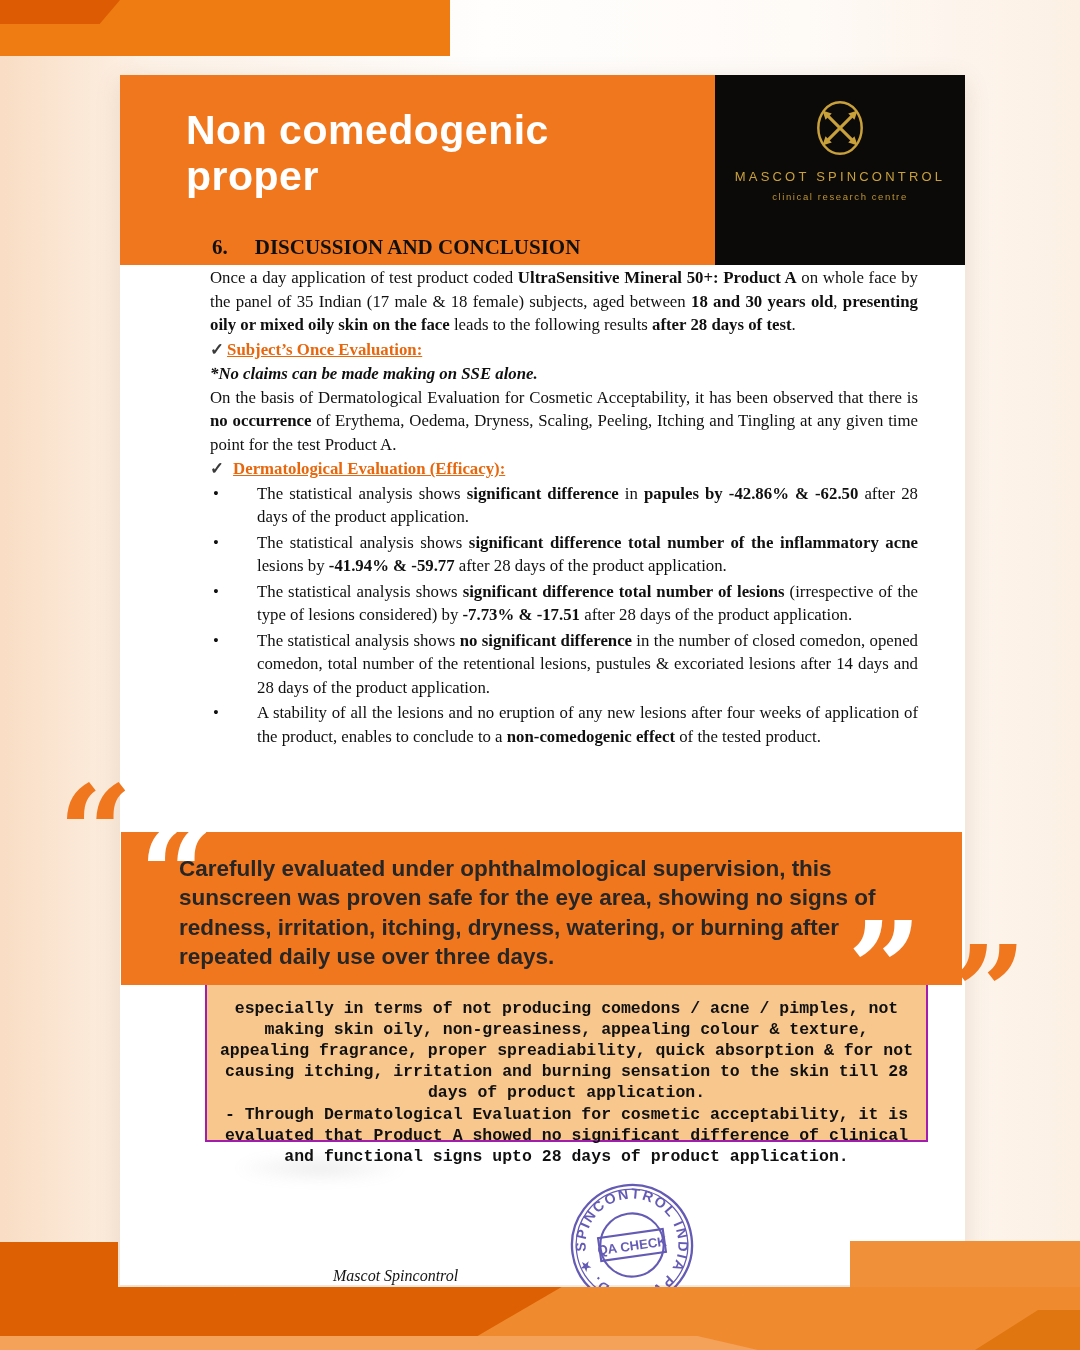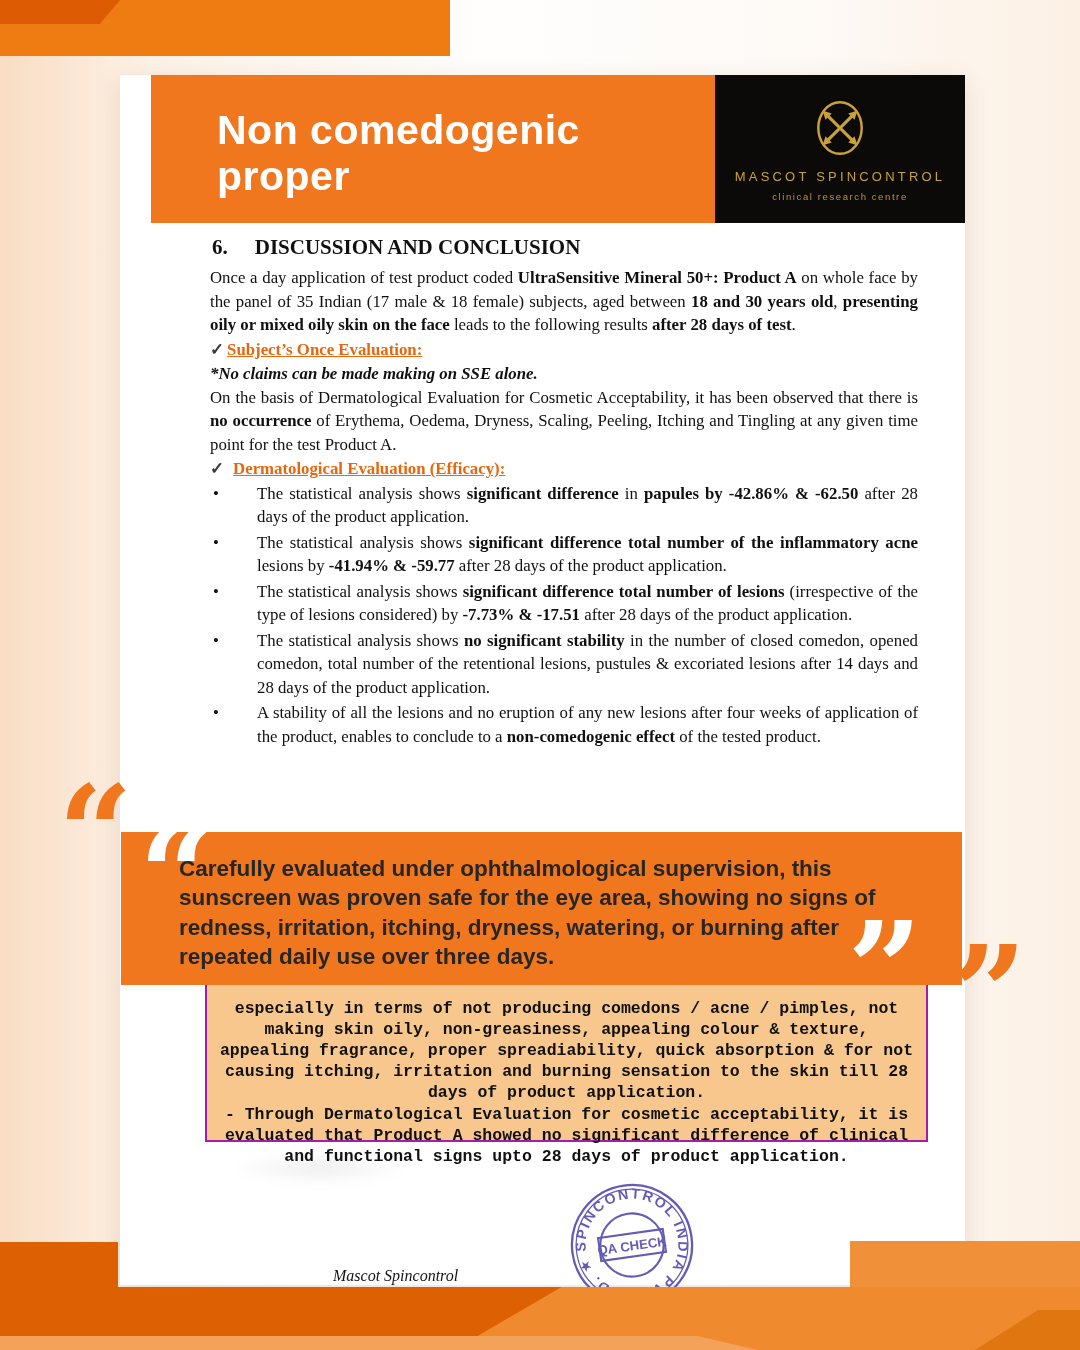--- a/index.html
+++ b/index.html
@@ -14,21 +14,21 @@
   .deco-top-band{position:absolute;left:0;top:0;width:450px;height:56px;background:#ee7c12;
     clip-path:polygon(0 0,450 0,450px 0,100% 0,100% 30%,91% 100%,0 100%);z-index:5;}
   .deco-top-chip{position:absolute;left:0;top:0;width:120px;height:24px;background:#dd5b02;
     clip-path:polygon(0 0,100% 0,83% 100%,0 100%);z-index:6;}
 
   
   .page{position:absolute;left:120px;top:75px;width:845px;height:1210px;background:#ffffff;
     box-shadow:0 6px 24px rgba(120,70,20,.14);z-index:1;}
 
   
-  .doc-header{display:flex;height:148px;padding-left:31px;}
+  .doc-header{display:flex;height:190px;}
   .header-orange{flex:1;background:#f1771e;padding:33px 0 0 66px;box-sizing:border-box;}
   .header-title{color:#ffffff;font-size:41px;font-weight:600;line-height:1.12;letter-spacing:.5px;}
   .header-logo{width:250px;background:#0c0a08;display:flex;flex-direction:column;align-items:center;
     justify-content:flex-start;padding-top:22px;box-sizing:border-box;}
   .brand{color:#c9a13b;font-size:13px;letter-spacing:3.2px;margin-top:10px;white-space:nowrap;}
   .brand-sub{color:#bd9433;font-size:9.5px;letter-spacing:1.6px;margin-top:7px;}
 
   
   .doc-body{position:absolute;left:90px;top:160px;width:708px;color:#101010;
     font-family:"Liberation Serif","DejaVu Serif",serif;font-size:16.8px;line-height:1.4;text-align:justify;}
@@ -150,21 +150,21 @@
       <li class="bullet">
         <span class="bullet-dot">•</span>
         <span class="bullet-text"><span>The statistical analysis shows </span><span class="b">significant difference total number of the inflammatory acne</span><span> lesions by </span><span class="b">-41.94% &amp; -59.77</span><span> after 28 days of the product application.</span></span>
       </li>
       <li class="bullet">
         <span class="bullet-dot">•</span>
         <span class="bullet-text"><span>The statistical analysis shows </span><span class="b">significant difference total number of lesions</span><span> (irrespective of the type of lesions considered) by </span><span class="b">-7.73% &amp; -17.51</span><span> after 28 days of the product application.</span></span>
       </li>
       <li class="bullet">
         <span class="bullet-dot">•</span>
-        <span class="bullet-text"><span>The statistical analysis shows </span><span class="b">no significant stability</span><span> in the number of closed comedon, opened comedon, total number of the retentional lesions, pustules &amp; excoriated lesions after 14 days and 28 days of the product application.</span></span>
+        <span class="bullet-text"><span>The statistical analysis shows </span><span class="b">no significant difference</span><span> in the number of closed comedon, opened comedon, total number of the retentional lesions, pustules &amp; excoriated lesions after 14 days and 28 days of the product application.</span></span>
       </li>
       <li class="bullet">
         <span class="bullet-dot">•</span>
         <span class="bullet-text"><span>A stability of all the lesions and no eruption of any new lesions after four weeks of application of the product, enables to conclude to a </span><span class="b">non-comedogenic effect</span><span> of the tested product.</span></span>
       </li>
     </ul>
   </main>
 
   <footer class="doc-footer">
     <div class="footer-company">Mascot Spincontrol</div>

